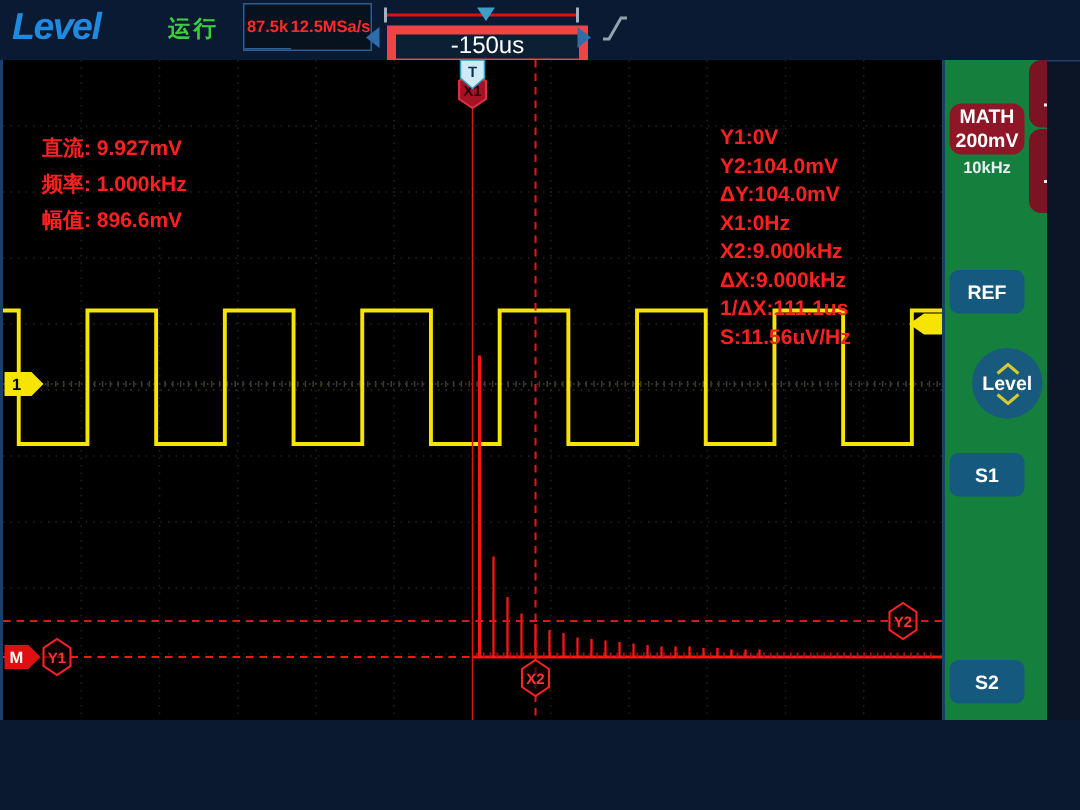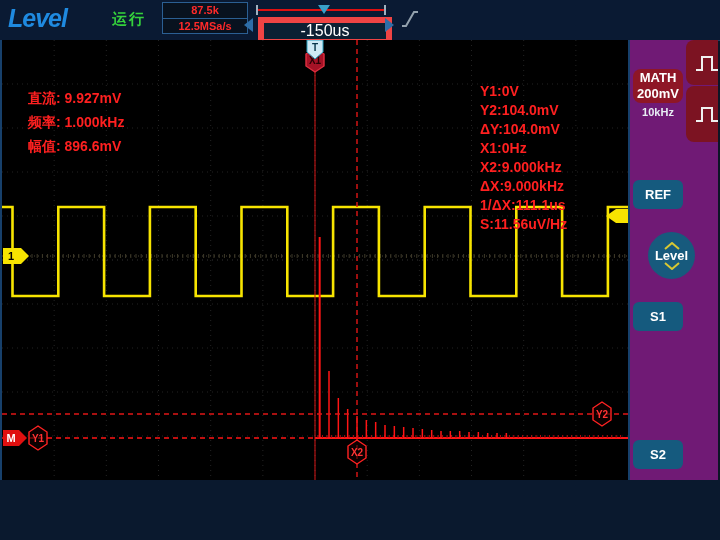--- a/index.html
+++ b/index.html
@@ -9,21 +9,21 @@
 
   
   .top-bar{position:absolute;left:0;top:0;width:720px;height:40px;
            background:#0a1a33;border-bottom:1px solid #1d4066;}
   .logo{position:absolute;left:8px;top:4px;font-size:25px;font-weight:900;
         font-style:italic;color:#1f8ae0;letter-spacing:-1px;}
   .run-status{position:absolute;left:112px;top:10px;font-size:15px;font-weight:700;
               color:#35d23c;letter-spacing:2px;}
   .sample-box{position:absolute;left:162px;top:2px;width:84px;height:30px;
               border:1px solid #2b5f93;background:#08121f;display:flex;
-              flex-direction:column;}
+              flex-direction:row;}
   .sample-box div{flex:1;display:flex;align-items:center;justify-content:center;
                   color:#ff2a2a;font-size:11px;font-weight:700;}
   .sample-box div:first-child{border-bottom:1px solid #2b5f93;}
   .tb-bracket{position:absolute;left:256px;top:5px;width:126px;height:10px;
               border-left:2px solid #9fb0c0;border-right:2px solid #9fb0c0;}
   .tb-bracket::before{content:"";position:absolute;left:0;right:0;top:4px;height:2px;background:#e01010;}
   .tb-tri{position:absolute;left:60px;top:0px;width:0;height:0;
           border-left:6px solid transparent;border-right:6px solid transparent;
           border-top:9px solid #3aa0c8;}
   .tb-box{position:absolute;left:258px;top:17px;width:122px;height:16px;
@@ -40,22 +40,22 @@
 
   
   .display{position:absolute;left:0;top:40px;width:630px;height:440px;background:#000;
            border-left:2px solid #17406b;border-right:2px solid #17406b;box-sizing:border-box;}
   .meas-left{position:absolute;left:26px;top:46px;color:#ff2020;font-size:14px;
              font-weight:700;line-height:24px;white-space:pre;}
   .meas-right{position:absolute;left:478px;top:42px;color:#ff2020;font-size:14px;
               font-weight:700;line-height:19px;white-space:pre;}
 
   
-  .sidebar{position:absolute;left:630px;top:40px;width:88px;height:440px;
-           background:#701a75;overflow:hidden;}
+  .sidebar{position:absolute;left:630px;top:40px;width:68px;height:440px;
+           background:#15803d;overflow:hidden;}
   .pulse-btn{position:absolute;left:56px;width:42px;background:#7c1322;border-radius:8px;
              display:flex;align-items:center;justify-content:center;}
   .math-bubble{position:absolute;left:3px;top:29px;width:50px;height:34px;background:#8e1626;
                border-radius:8px;color:#fff;font-size:13px;font-weight:700;line-height:16px;
                display:flex;align-items:center;justify-content:center;text-align:center;
                white-space:pre-line;}
   .math-freq{position:absolute;left:0;top:66px;width:56px;text-align:center;color:#e8eef4;
              font-size:11px;font-weight:700;}
   .side-btn{position:absolute;left:3px;width:50px;height:29px;background:#155a7e;
             border-radius:6px;color:#fff;font-size:13px;font-weight:700;

